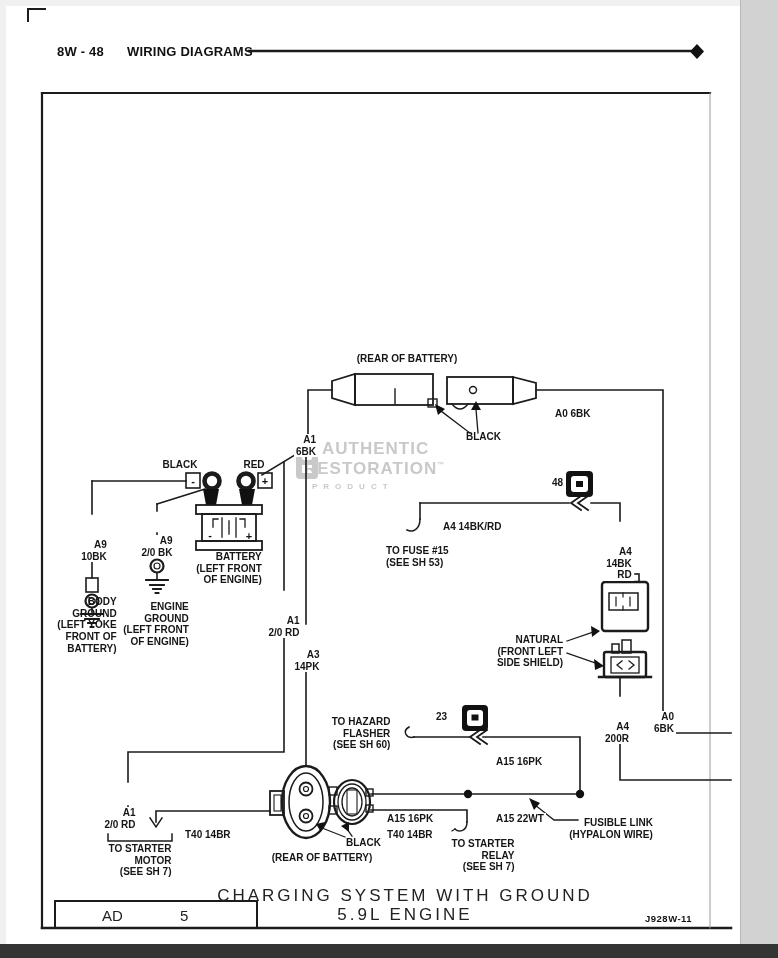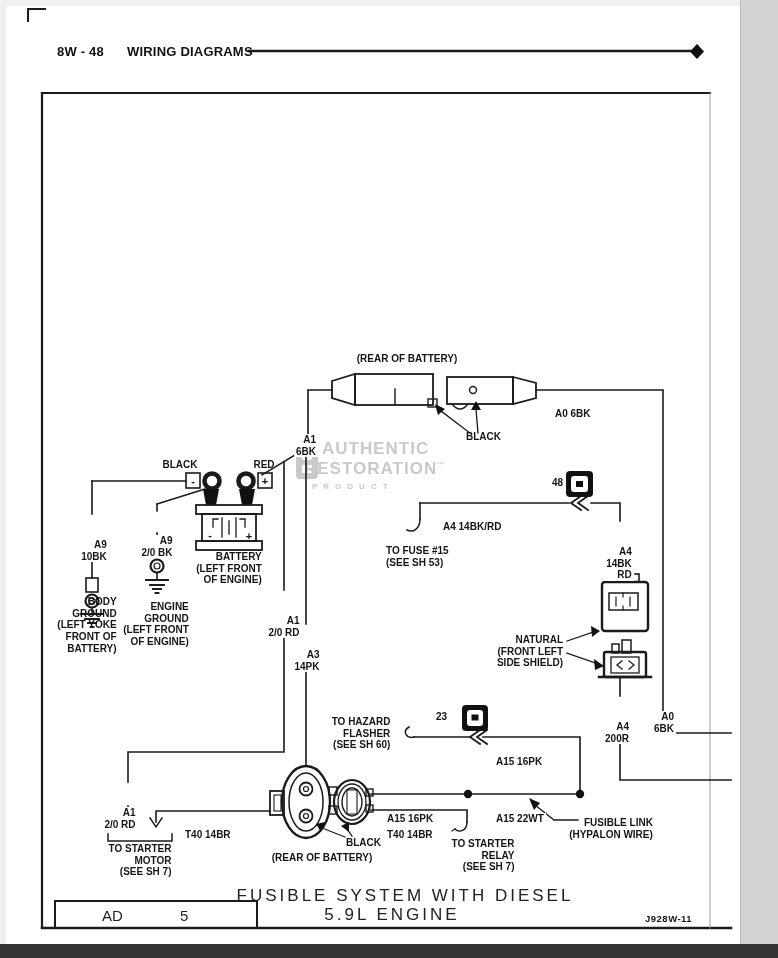--- a/index.html
+++ b/index.html
@@ -228,21 +228,21 @@
       <path d="M55,928 V901 H257 V928" stroke-width="2"></path>
     </g>
   </svg>
 
   <div class="lbl ctr" style="left:407px;top:353px;">(REAR OF BATTERY)</div>
   <div class="lbl ctr wbg" style="left:306px;top:410px;">A1
 6BK</div>
   <div class="lbl wbg" style="left:553px;top:384px;">A0 6BK</div>
   <div class="lbl" style="left:466px;top:431px;">BLACK</div>
   <div class="lbl ctr" style="left:180px;top:459px;">BLACK</div>
-  <div class="lbl ctr" style="left:264px;top:459px;">RED</div>
+  <div class="lbl ctr" style="left:254px;top:459px;">RED</div>
   <div class="lbl ctr wbg" style="left:94px;top:515px;">A9
 10BK</div>
   <div class="lbl ctr wbg" style="left:157px;top:511px;">A9
 2/0 BK</div>
   <div class="lbl ctr" style="left:229px;top:551px;">BATTERY
 (LEFT FRONT
 OF ENGINE)</div>
   <div class="lbl ctr" style="left:156px;top:601px;">ENGINE
 GROUND
 (LEFT FRONT
@@ -285,19 +285,19 @@
 MOTOR
 (SEE SH 7)</div>
   <div class="lbl ctr" style="left:483px;top:838px;">TO STARTER
 RELAY
 (SEE SH 7)</div>
   <div class="lbl" style="left:346px;top:837px;">BLACK</div>
   <div class="lbl ctr" style="left:322px;top:852px;">(REAR OF BATTERY)</div>
   <div class="lbl ctr" style="left:611px;top:817px;">FUSIBLE LINK
 (HYPALON WIRE)</div>
 
-  <div class="ttl" style="left:405px;top:887px;">FUSIBLE SYSTEM WITH DIESEL</div>
-  <div class="ttl" style="left:392px;top:906px;">5.9L ENGINE</div>
+  <div class="ttl" style="left:405px;top:887px;">CHARGING SYSTEM WITH GROUND</div>
+  <div class="ttl" style="left:405px;top:906px;">5.9L ENGINE</div>
   <div class="sheet" style="left:102px;top:908px;">AD</div>
   <div class="sheet" style="left:180px;top:908px;">5</div>
   <div class="dwg" style="left:645px;top:914px;">J928W-11</div>
 
 </div>
 
 </body></html>

